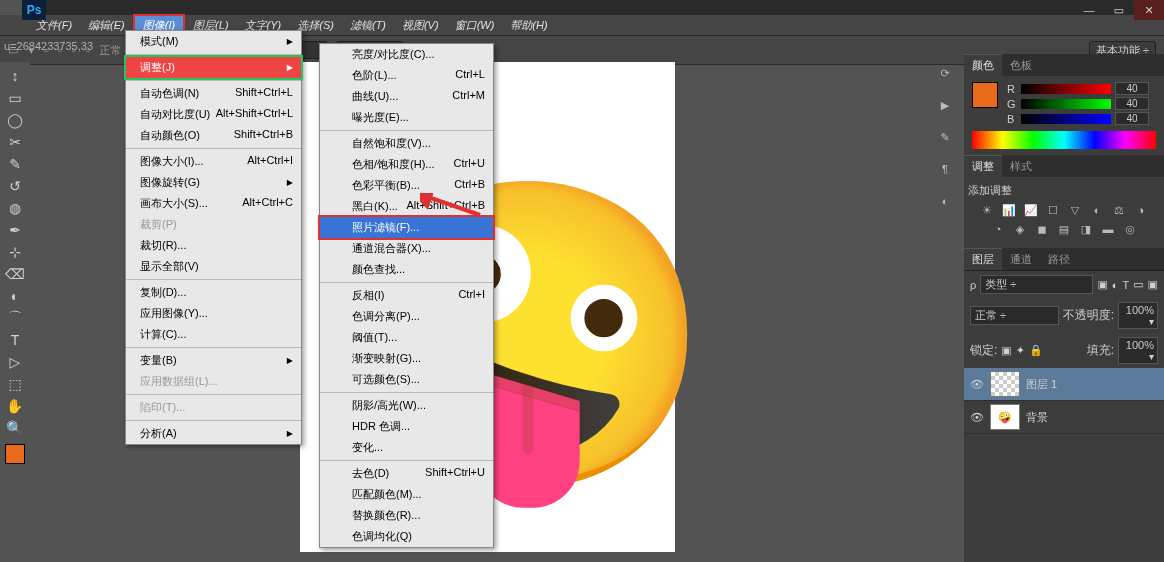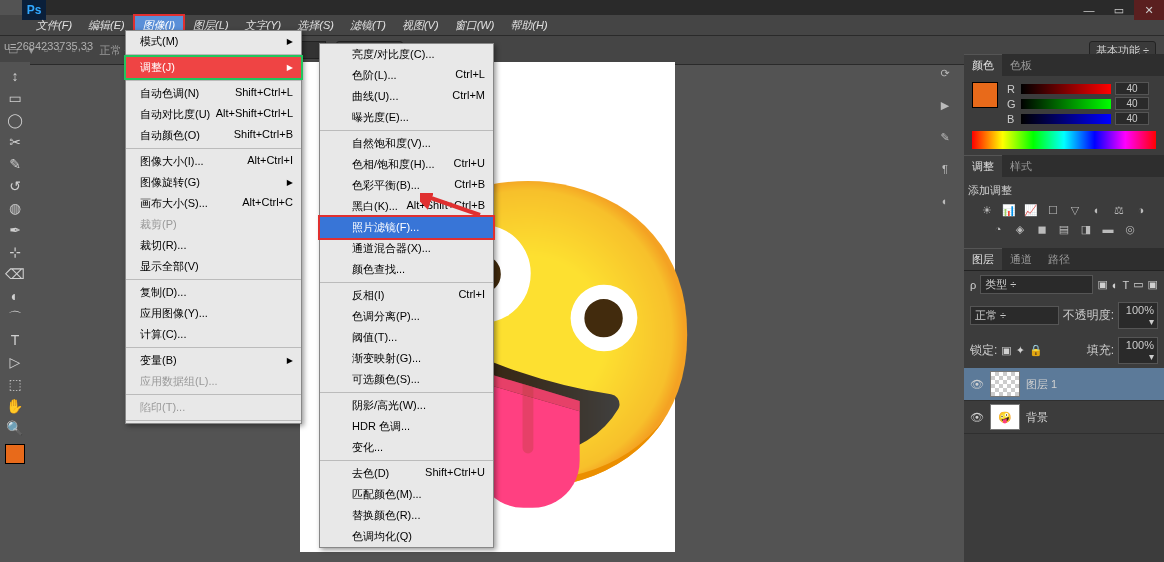--- a/index.html
+++ b/index.html
@@ -210,20 +210,24 @@
       <span class="arrow"></span>
     </div>
     <div class="menu1-item disabled">
       <span>应用数据组(L)...</span>
     </div>
     <div class="menu-sep"></div>
     <div class="menu1-item disabled">
       <span>陷印(T)...</span>
     </div>
     <div class="menu-sep"></div>
+    <div class="menu1-item">
+      <span>分析(A)</span>
+      <span class="arrow"></span>
+    </div>
   </div>
 <div class="menu2" id="menu2">
     <div class="menu2-item">
       <span>亮度/对比度(C)...</span>
     </div>
     <div class="menu2-item">
       <span>色阶(L)...</span>
       <span>Ctrl+L</span>
     </div>
     <div class="menu2-item">

